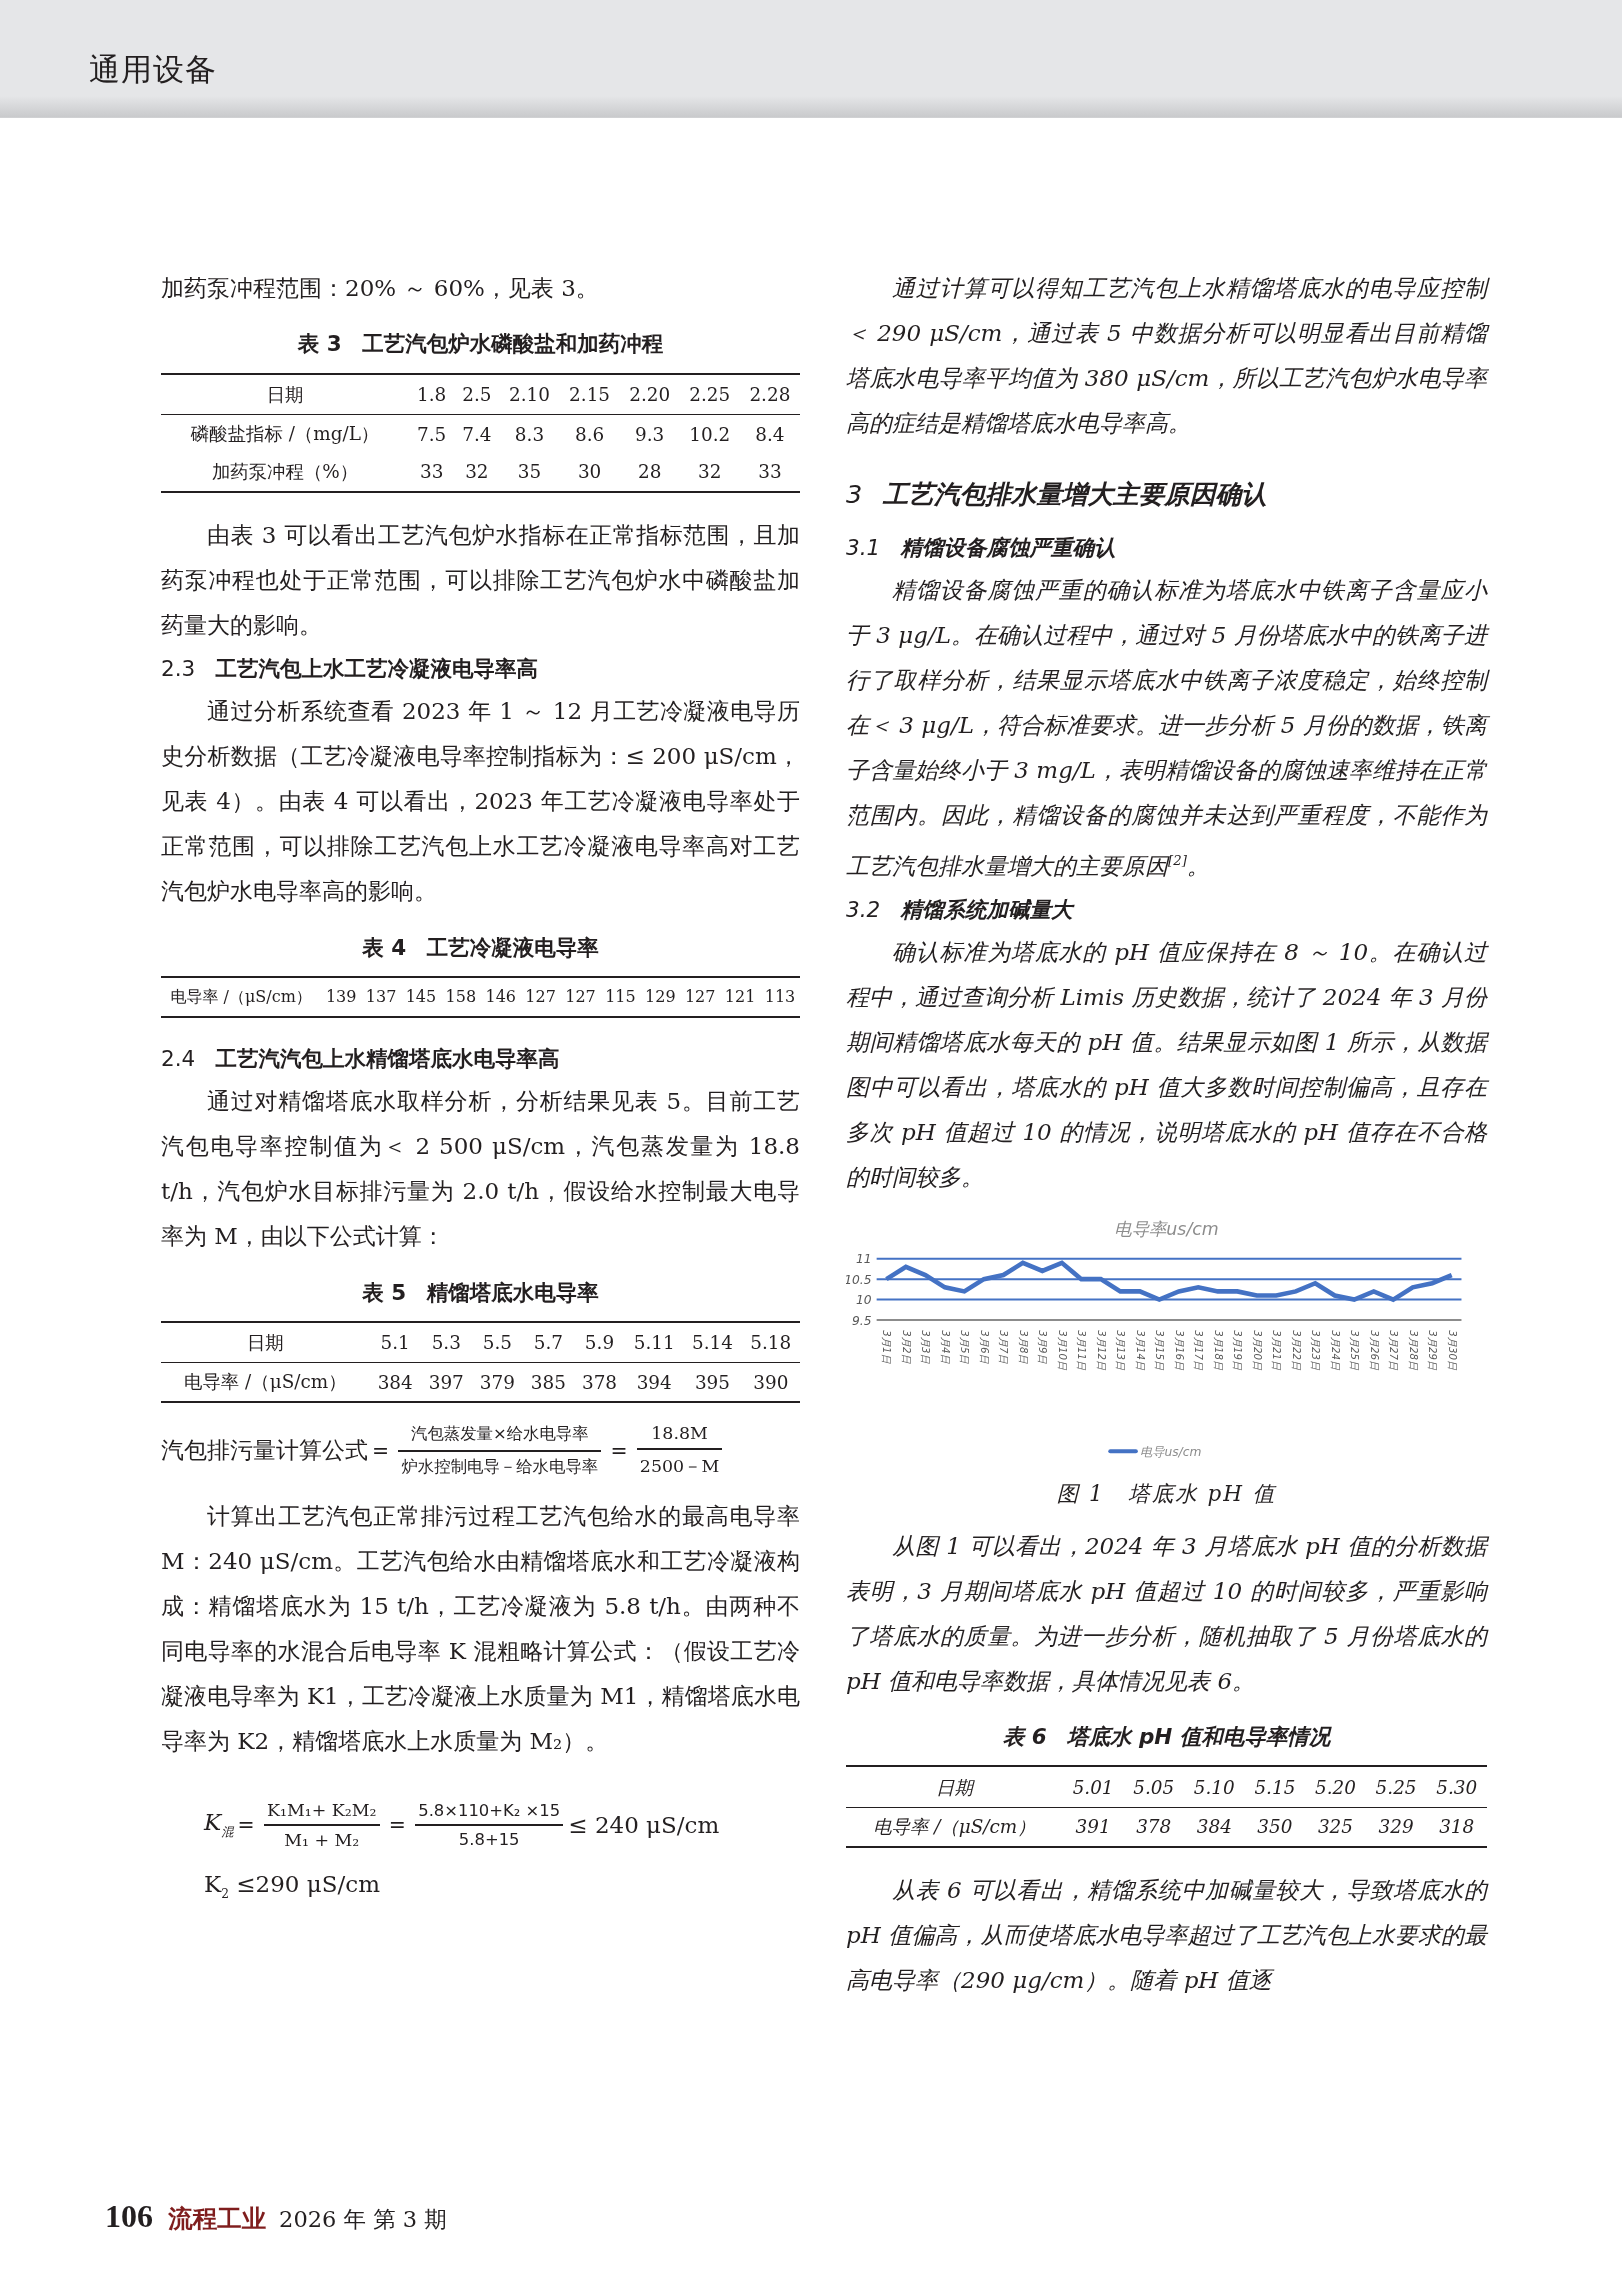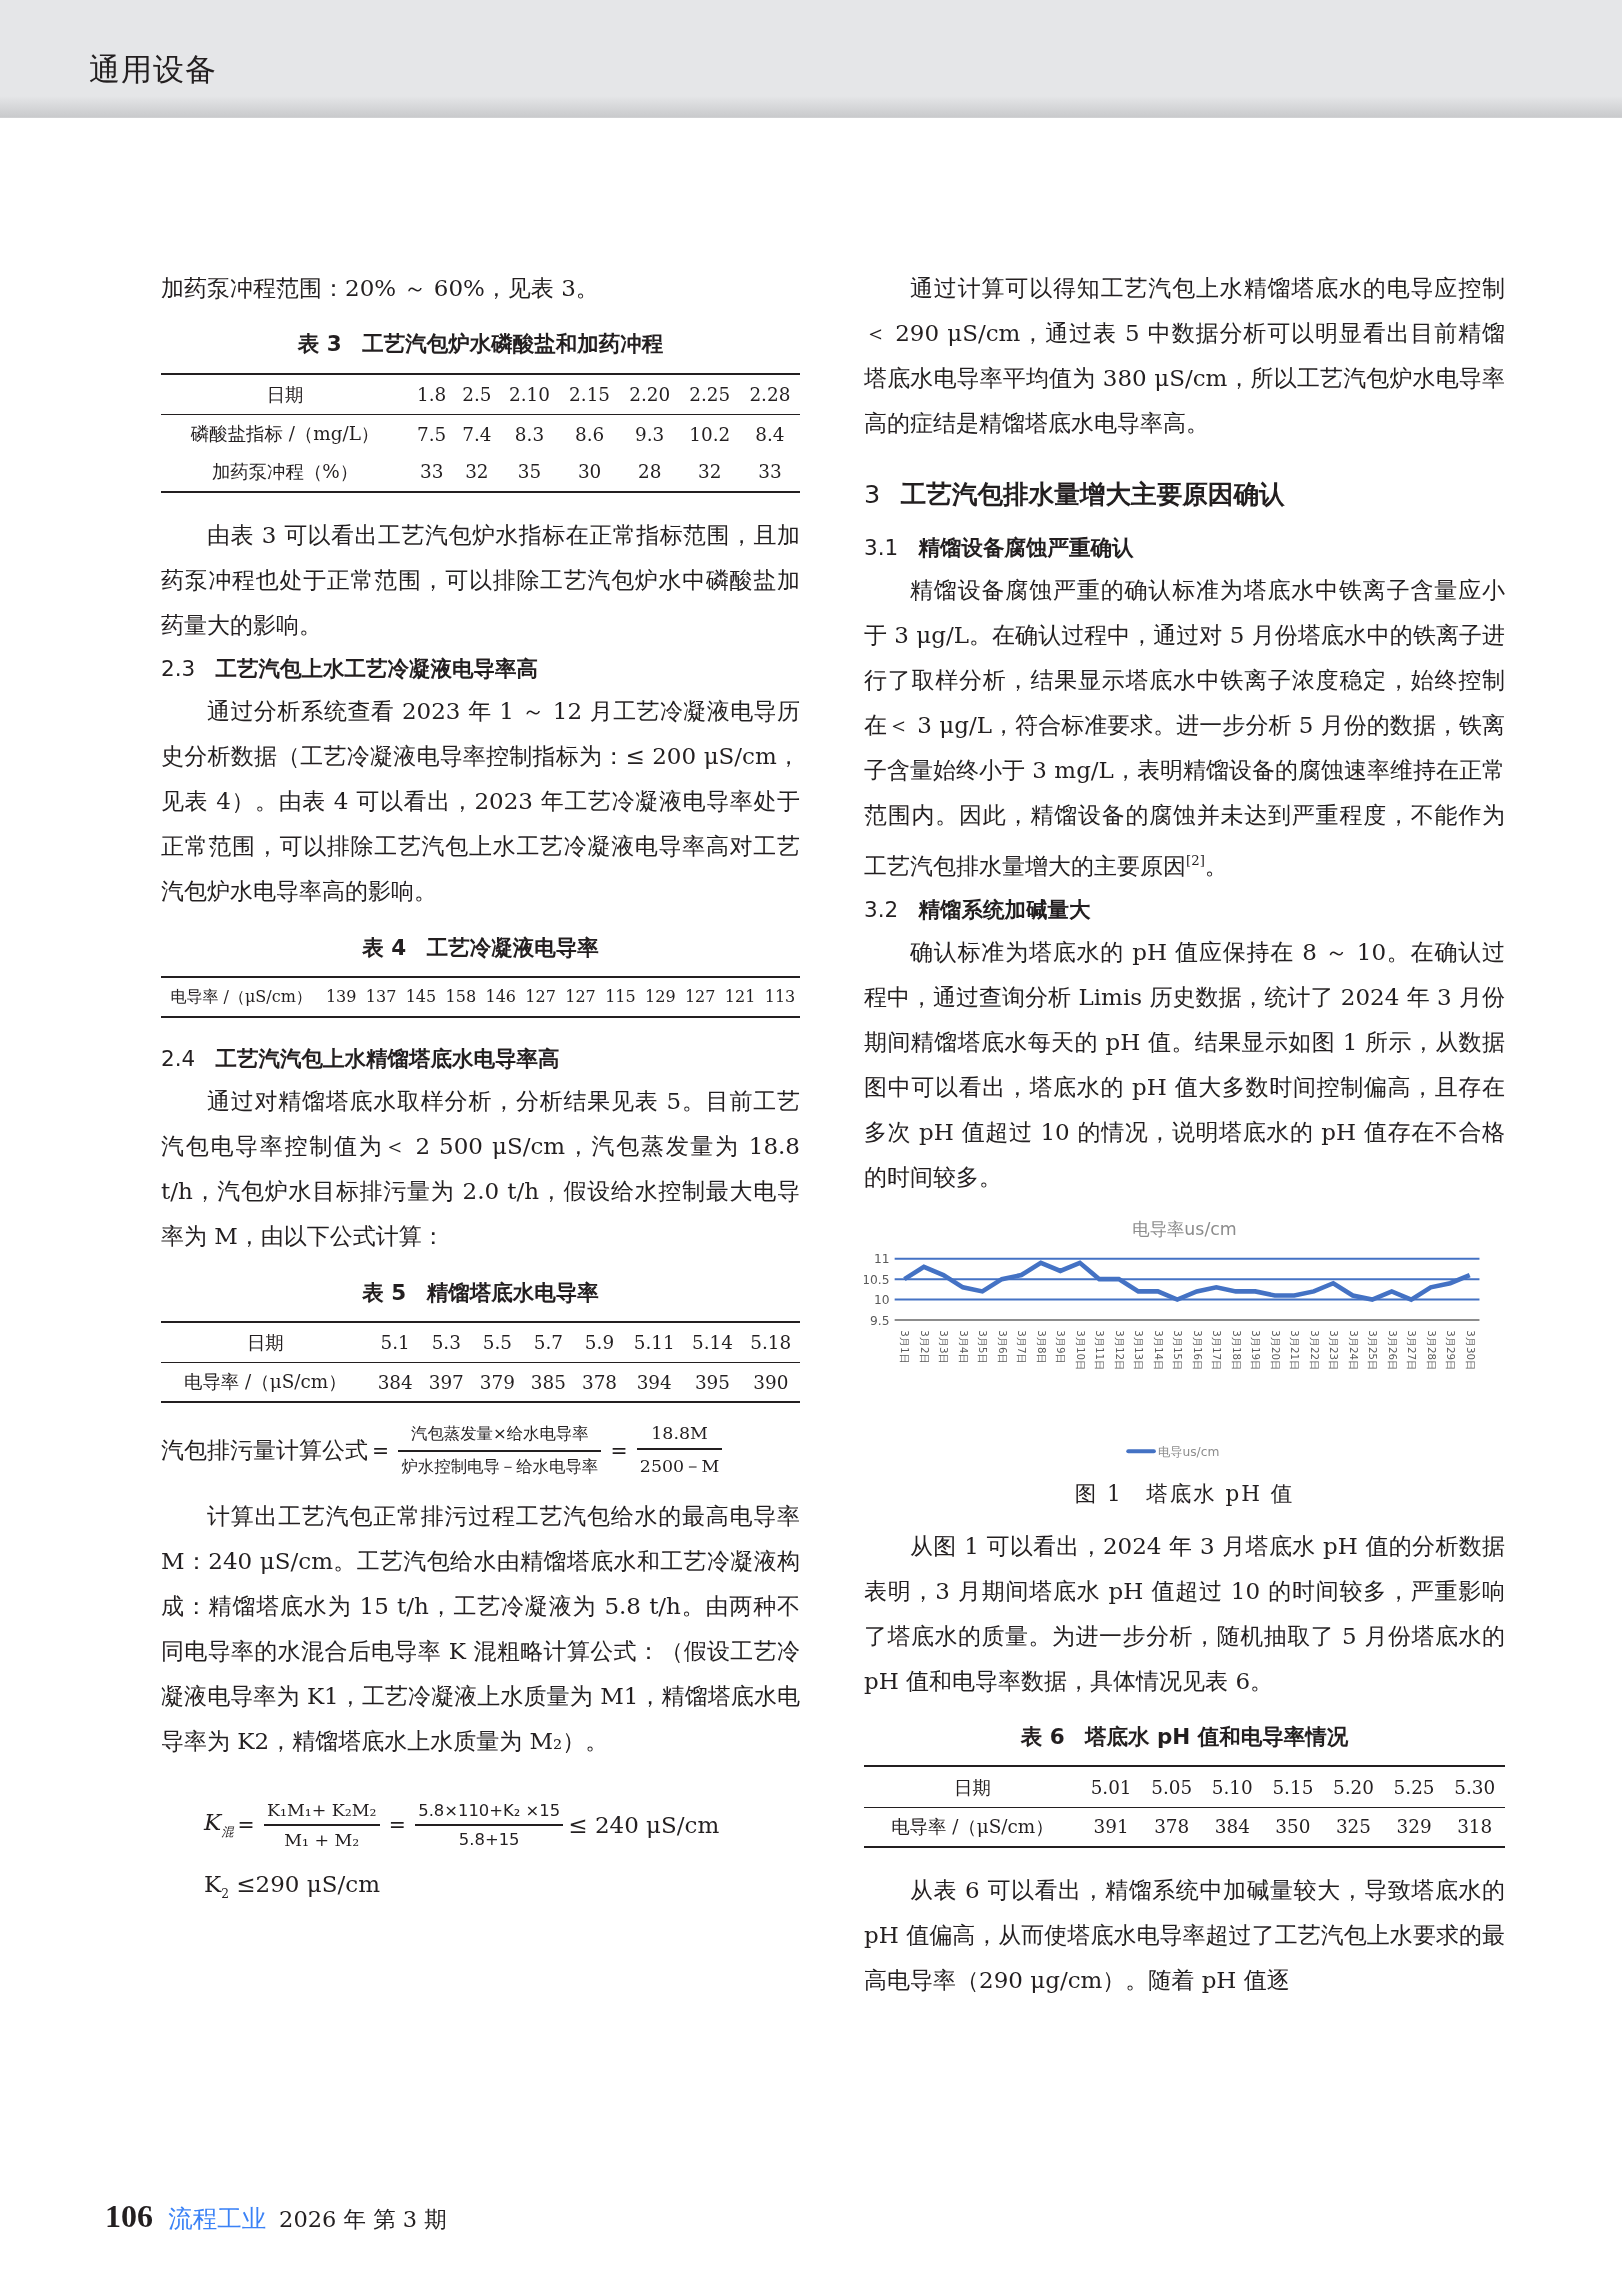--- a/index.html
+++ b/index.html
@@ -13,21 +13,21 @@
     background: linear-gradient(to bottom, #e5e6e8 0%, #e5e6e8 82%, #c9cacc 100%);
     border-bottom: 1px solid #d0d1d3;
   }
   .header-title {
     position: absolute; left: 89px; top: 49px;
     font-family: "DejaVu Sans", sans-serif; font-weight: normal;
     font-size: 31px; letter-spacing: 1px; color: #231f20;
   }
   .col { position: absolute; top: 266px; }
   .col-left { left: 161px; width: 639px; }
-  .col-right { left: 864px; width: 641px; }
+  .col-right { left: 846px; width: 641px; font-style: italic; }
   p.body {
     margin: 0; font-size: 23px; line-height: 45px; text-align: justify;
   }
   p.indent { text-indent: 46px; }
   .heading {
     font-family: "DejaVu Sans", sans-serif; font-weight: bold; font-size: 21.5px;
     line-height: 41px; margin: 0;
   }
   .heading .num { font-weight: normal; margin-right: 20.4px; }
   .h1 { font-size: 25.6px; line-height: 56px; margin: 20.4px 0 5.1px; }
@@ -60,21 +60,21 @@
   
   .chart-wrap { position: relative; width: 641px; height: 266px; margin-top: 10.2px; }
   .chart-wrap svg { position: absolute; left: 0; top: 0; }
   .fig-caption {
     text-align: center; font-size: 21.5px; letter-spacing: 2px; margin: 3.1px 0 15.3px;
   }
   .footer {
     position: absolute; left: 105px; top: 2198px; display: flex; align-items: baseline;
   }
   .footer .page { font-size: 32px; font-weight: bold; font-family: "Liberation Serif", serif; margin-right: 15.3px; }
-  .footer .journal { font-size: 24.5px; color: #3b82f6; margin-right: 12.8px; font-weight: normal; }
+  .footer .journal { font-size: 24.5px; color: #7f1d1d; margin-right: 12.8px; font-weight: bold; }
   .footer .issue { font-size: 22.5px; }
 </style>
 </head>
 <body>
 
 <div class="header-band">
   <div class="header-title">通用设备</div>
 </div>
 
 <div class="col col-left">

